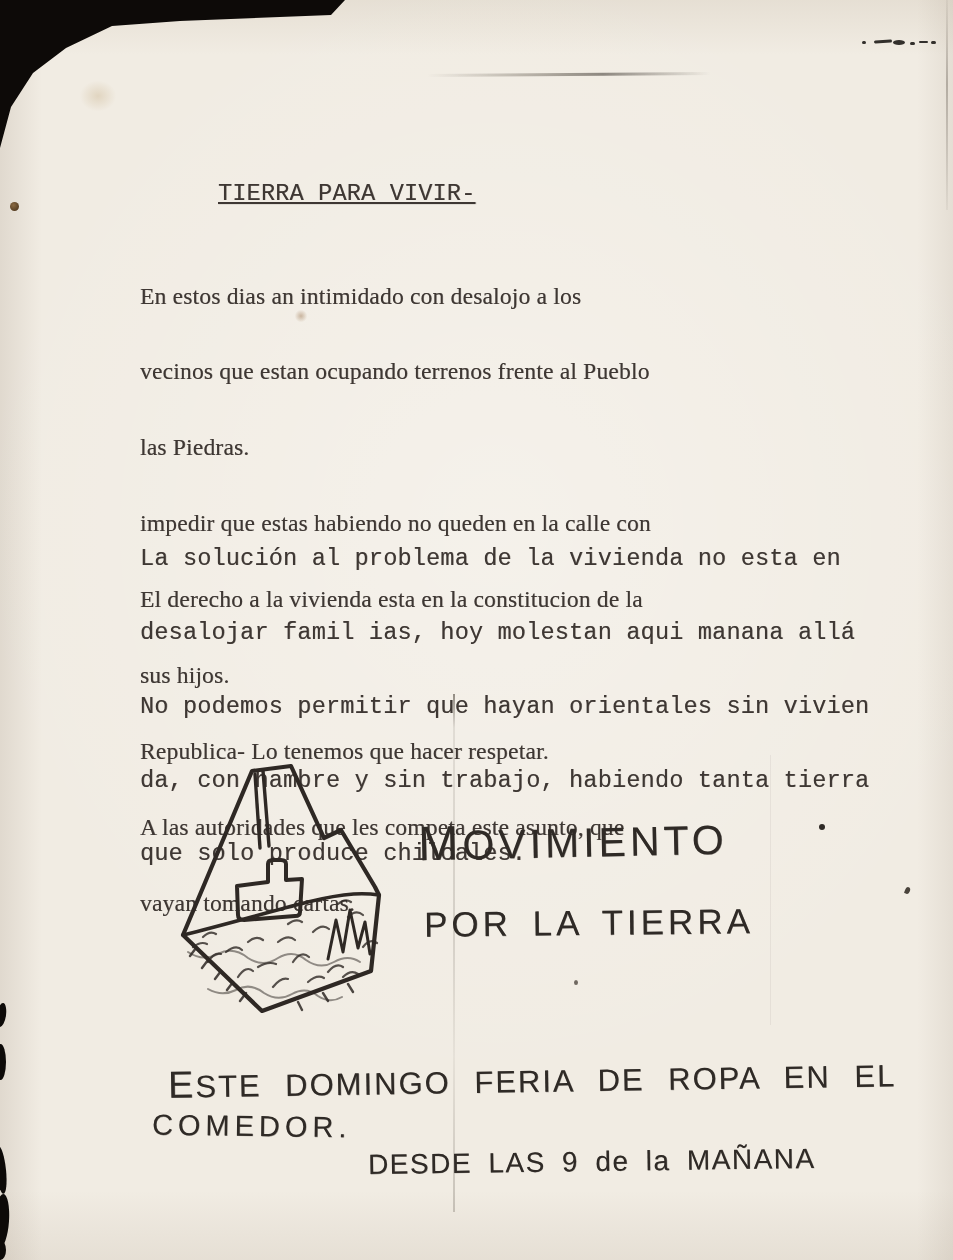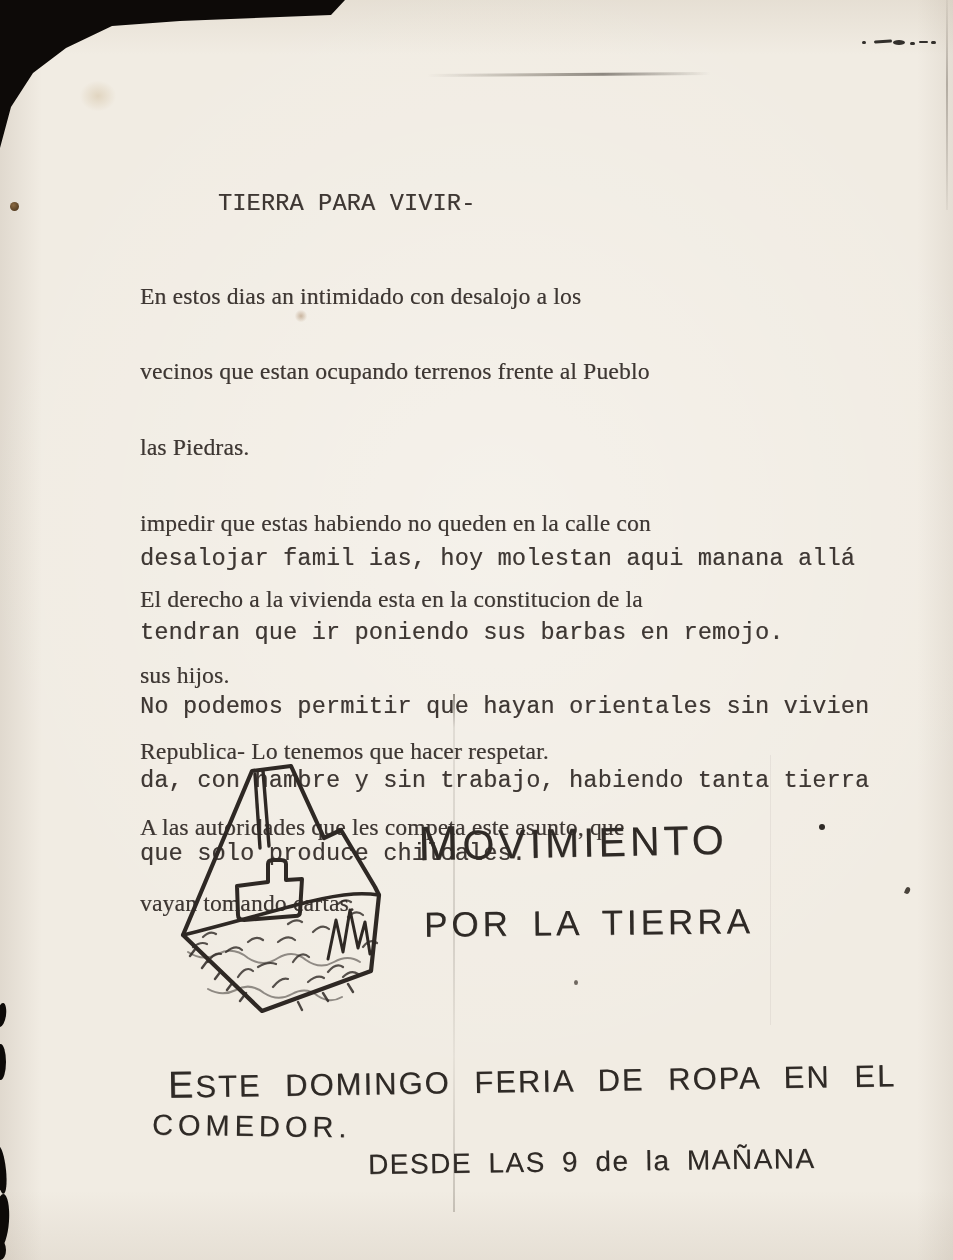--- a/index.html
+++ b/index.html
@@ -16,21 +16,21 @@
       linear-gradient(180deg, rgba(150,130,100,.12), rgba(150,130,100,0) 55px);
     font-family:"Liberation Sans","DejaVu Sans",sans-serif;
   }
   .typed{
     position:absolute;
     font-family:"Liberation Mono","DejaVu Sans Mono",monospace;
     font-size:23.5px;color:#3e3733;letter-spacing:.2px;white-space:pre;
     text-shadow:.4px .2px 0 rgba(62,55,51,.5);
   }
   .typed-line{white-space:pre;}
-  #title{left:218px;top:190px;}
+  #title{left:218px;top:180px;text-decoration:underline;}
   #blockA{left:140px;top:233px;line-height:25.3px;font-family:Liberation Serif, serif;}
   #blockB{left:140px;top:498px;line-height:24.6px;}
 
   .hw{
     position:absolute;color:#2f2a26;white-space:nowrap;
     font-family:"Liberation Sans","DejaVu Sans",sans-serif;
     text-shadow:.4px .3px 0 rgba(47,42,38,.45);
   }
   #hw-mov1{left:418px;top:812px;font-size:41px;letter-spacing:4px;transform:rotate(-1.2deg);}
   #hw-mov1::first-letter{font-size:1.18em;}
@@ -109,22 +109,22 @@
     <div class="typed-line">las Piedras.</div>
     <div class="typed-line">impedir que estas habiendo no queden en la calle con</div>
     <div class="typed-line">El derecho a la vivienda esta en la constitucion de la</div>
     <div class="typed-line">sus hijos.</div>
     <div class="typed-line">Republica- Lo tenemos que hacer respetar.</div>
     <div class="typed-line">A las autoridades que les competa este asunto, que</div>
     <div class="typed-line">vayan tomando cartas.</div>
   </div>
 
   <div class="typed" id="blockB">
+    <div class="typed-line">La solución al problema de la vivienda no esta en</div>
     <div class="typed-line">desalojar famil ias, hoy molestan aqui manana allá</div>
-    <div class="typed-line">tendran que ir poniendo sus barbas en remojo.</div>
     <div class="typed-line">No podemos permitir que hayan orientales sin vivien</div>
     <div class="typed-line">da, con hambre y sin trabajo, habiendo tanta tierra</div>
     <div class="typed-line">que solo produce chilcales.</div>
   </div>
 
   <svg class="emblem" viewBox="0 0 250 285">
 
     <path d="M5 183 L74 19 L113 14 L146 86 L163 78 L197 135 L201 143 L193 219 L84 259 Z" stroke-width="4.2"></path>
 
     <path d="M5 183 C50 172 90 160 130 150 S188 141 201 143" stroke-width="3.6"></path>

